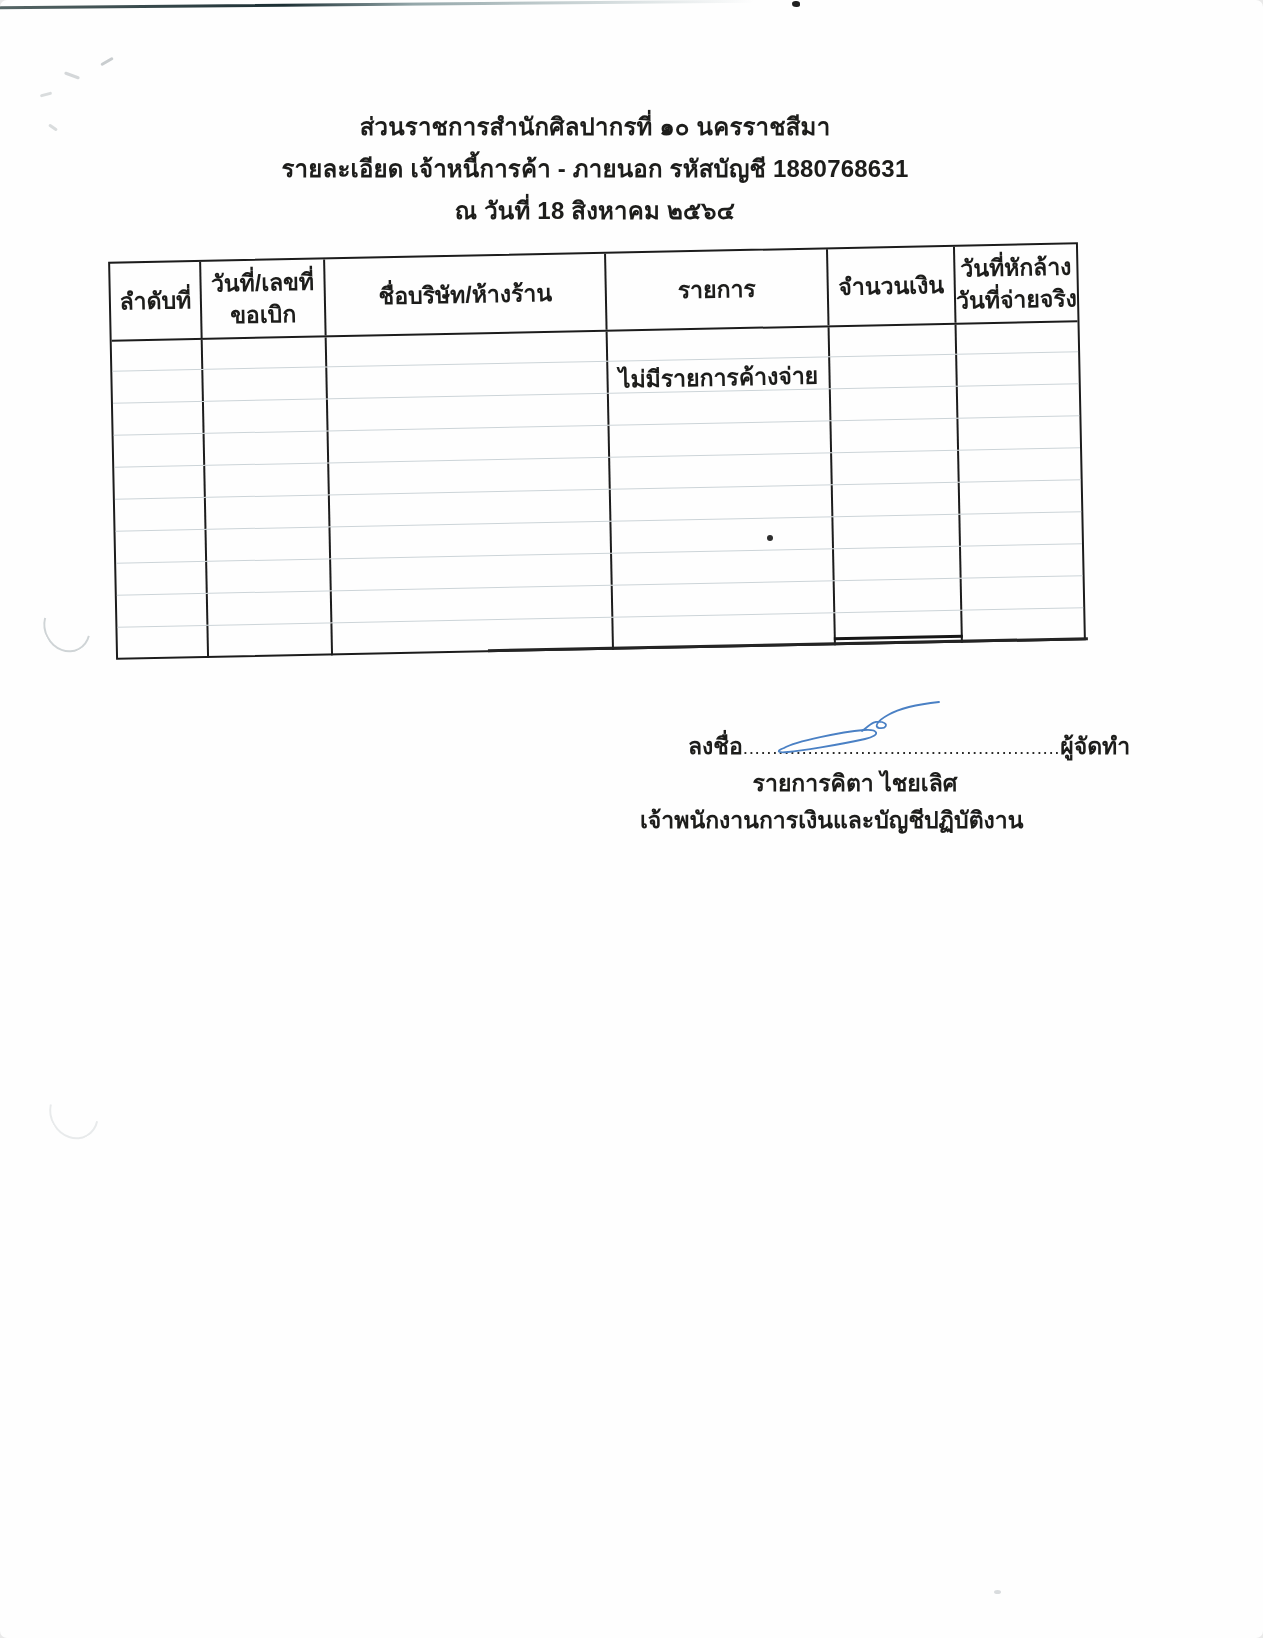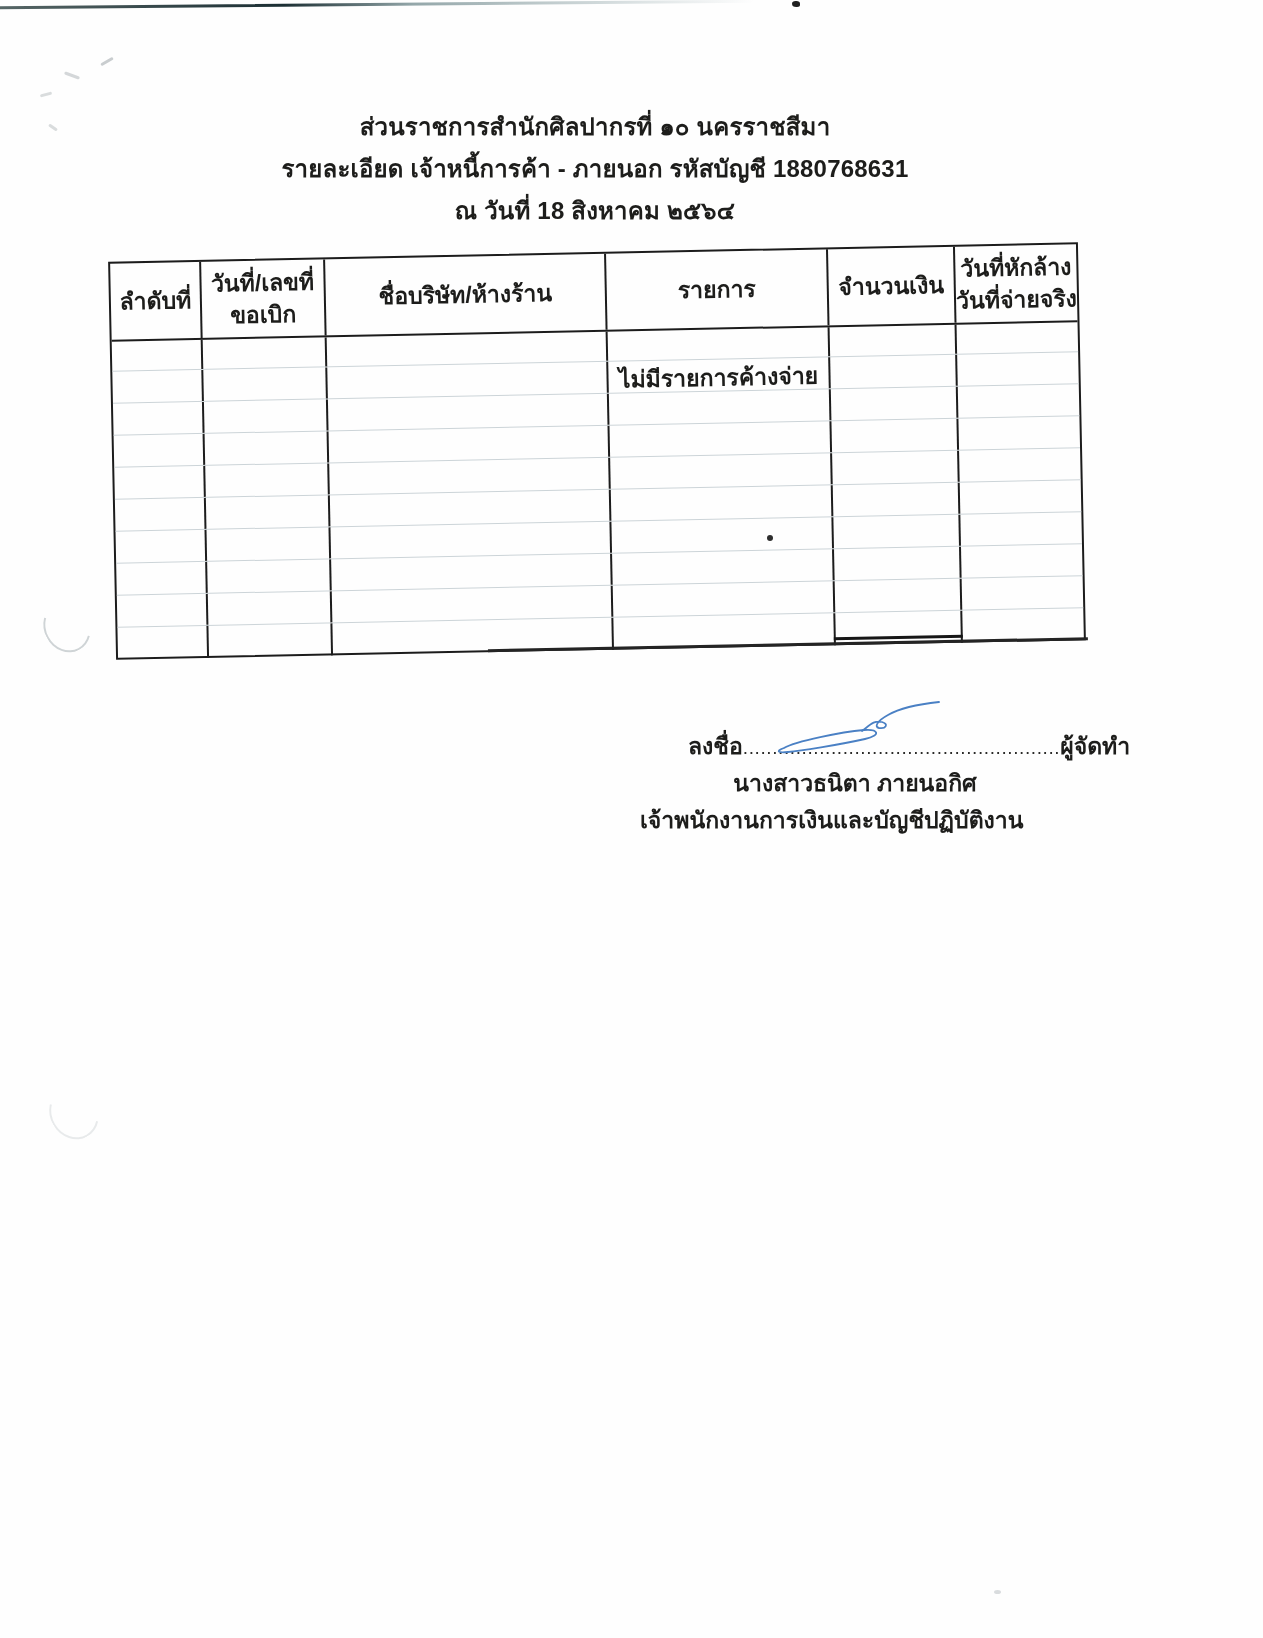--- a/index.html
+++ b/index.html
@@ -1,19 +1,20 @@
 <!DOCTYPE html>
 <html><head>
 <meta charset="utf-8">
 <style>
   html,body{margin:0;padding:0;background:#e9e9e9;}
   .page{
     position:relative;width:1263px;height:1638px;background:#fefefe;
     font-family:"Liberation Sans",sans-serif;color:#1d1d1b;overflow:hidden;
     margin:0 auto;
+    border-radius:7px;
   }
   
   .titles{position:absolute;left:0;top:106px;width:1190px;text-align:center;}
   .title-line{font-size:24px;font-weight:700;line-height:42px;letter-spacing:.2px;}
   
   .doc-table{
     position:absolute;left:112px;top:252px;width:970px;height:398px;
     transform:rotate(-1.15deg);transform-origin:center center;
     border:2px solid #1c1c1c;box-sizing:border-box;background:transparent;
   }
@@ -204,16 +205,16 @@
 
   <div class="sign-line">
     <span>ลงชื่อ</span><span class="sign-dots">......................................................</span><span>ผู้จัดทำ</span>
   </div>
 
   <svg class="sign-svg" width="180" height="58" viewBox="0 0 180 58">
     <path d="M 22,48 C 34,41 80,32 102,30 C 116,29 120,35 103,39 C 76,45 38,51 26,52 C 15,53 14,51 22,48" fill="none" stroke="#4a80c4" stroke-width="1.8" stroke-linecap="round"></path>
     <path d="M 100,31 C 108,25 112,20 120,22 C 127,24 124,29 117,28 C 112,27 115,21 126,15 C 140,7 158,4 177,2" fill="none" stroke="#4a80c4" stroke-width="1.8" stroke-linecap="round"></path>
   </svg>
 
-  <div class="sign-name">นางสาวธนิตา ภายนอกิศ</div>
+  <div class="sign-name">รายการคิตา ไชยเลิศ</div>
   <div class="sign-position">เจ้าพนักงานการเงินและบัญชีปฏิบัติงาน</div>
 
 </div>
 
 </body></html>

